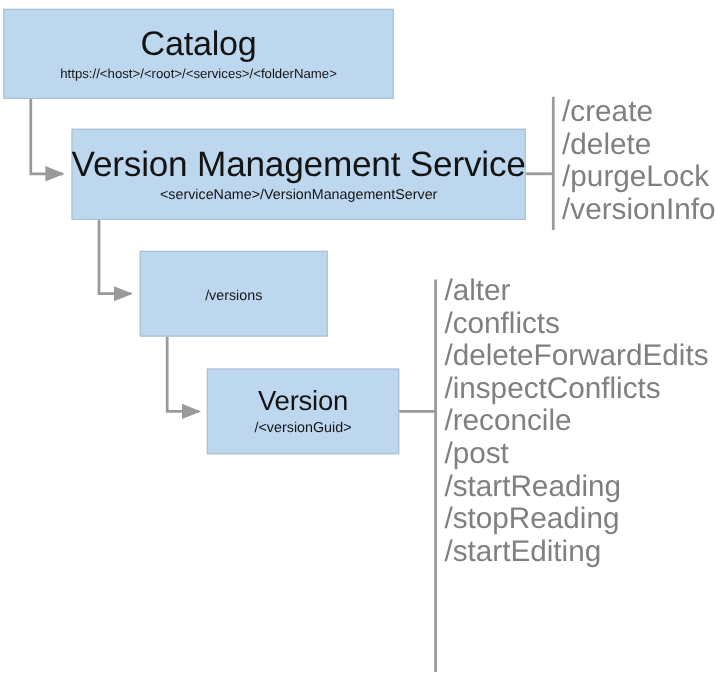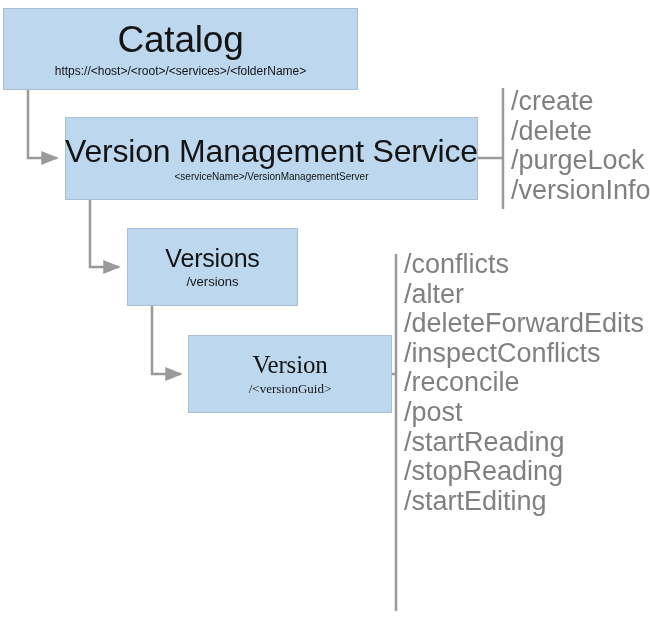--- a/index.html
+++ b/index.html
@@ -47,34 +47,34 @@
     font-size: 14px;
     margin-top: 4px;
     white-space: nowrap;
   }
   .node.small .title { font-size: 25px; }
   .node.small .subtitle { font-size: 13px; }
 
   #node-catalog {
     left: 3px;  top: 8px;   width: 355px; height: 82px;
   }
-  #node-catalog .title { font-size: 37px; }
+  #node-catalog .title { font-size: 31px; }
   #node-catalog .subtitle { font-size: 12px; margin-top: 5px; }
 
   #node-vms {
     left: 65px; top: 117px; width: 413px; height: 83px;
   }
   #node-vms .title { font-size: 32px; }
-  #node-vms .subtitle { font-size: 10px; margin-top: 3px; }
+  #node-vms .subtitle { font-size: 13px; margin-top: 3px; }
 
   #node-versions {
     left: 127px; top: 228px; width: 171px; height: 78px;
   }
   #node-version {
-    left: 188px; top: 335px; width: 204px; height: 78px; font-family: Liberation Serif, serif;
+    left: 188px; top: 335px; width: 175px; height: 78px;
   }
 
   .ops {
     position: absolute;
     color: #808080;
     font-size: 27px;
     line-height: 29.6px;
     white-space: nowrap;
   }
   #ops-vms  { left: 511px; top: 87px; }
@@ -110,39 +110,38 @@
     <div class="title">Catalog</div>
     <div class="subtitle">https://&lt;host&gt;/&lt;root&gt;/&lt;services&gt;/&lt;folderName&gt;</div>
   </div>
 
   <div class="node" id="node-vms">
     <div class="title">Version Management Service</div>
     <div class="subtitle">&lt;serviceName&gt;/VersionManagementServer</div>
   </div>
 
   <div class="node small" id="node-versions">
-    <div class="title">Versions</div>
     <div class="subtitle">/versions</div>
   </div>
 
   <div class="node small" id="node-version">
     <div class="title">Version</div>
     <div class="subtitle">/&lt;versionGuid&gt;</div>
   </div>
 
   <div class="ops" id="ops-vms">
       <span class="op">/create</span>
       <span class="op">/delete</span>
       <span class="op">/purgeLock</span>
       <span class="op">/versionInfos</span>
     </div>
 
   <div class="ops" id="ops-version">
+      <span class="op">/alter</span>
       <span class="op">/conflicts</span>
-      <span class="op">/alter</span>
       <span class="op">/deleteForwardEdits</span>
       <span class="op">/inspectConflicts</span>
       <span class="op">/reconcile</span>
       <span class="op">/post</span>
       <span class="op">/startReading</span>
       <span class="op">/stopReading</span>
       <span class="op">/startEditing</span>
     </div>
 
 </div>

